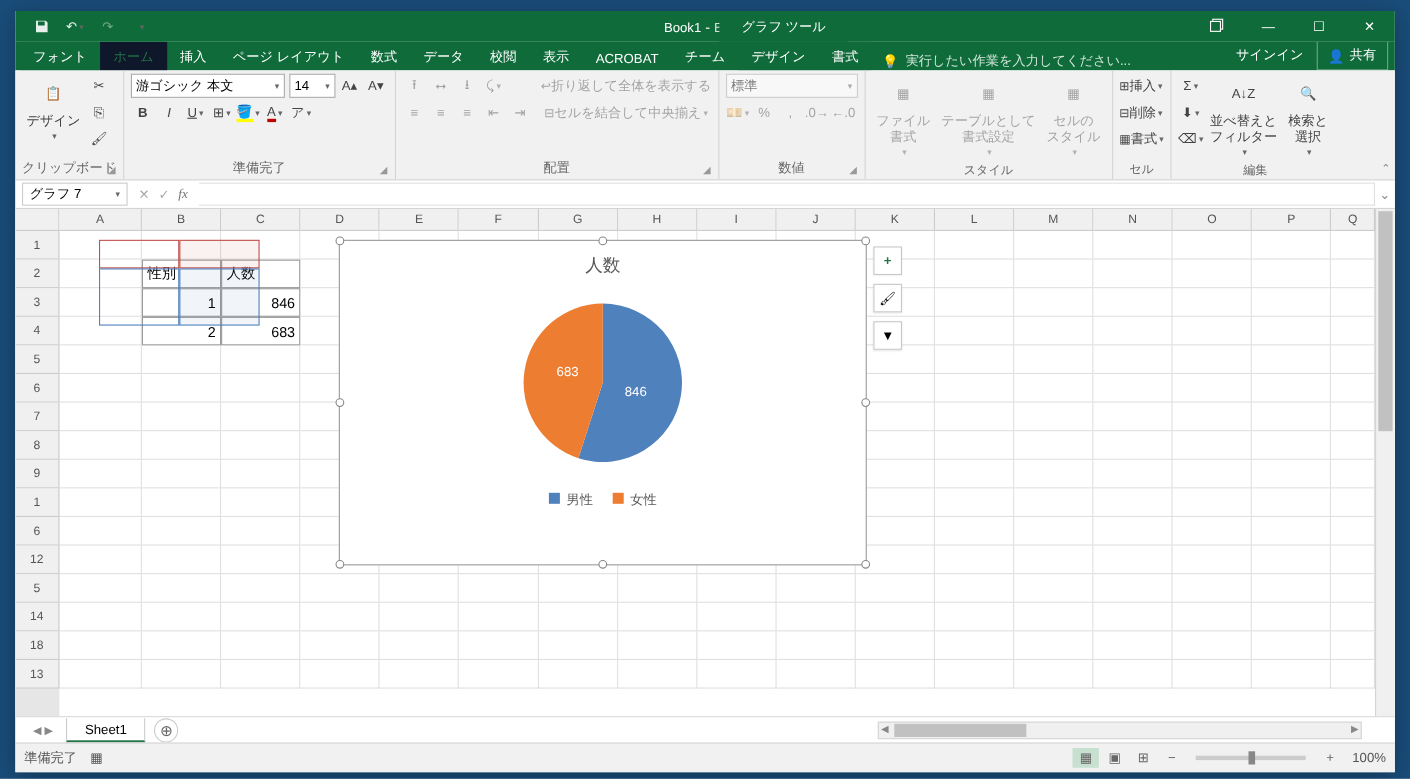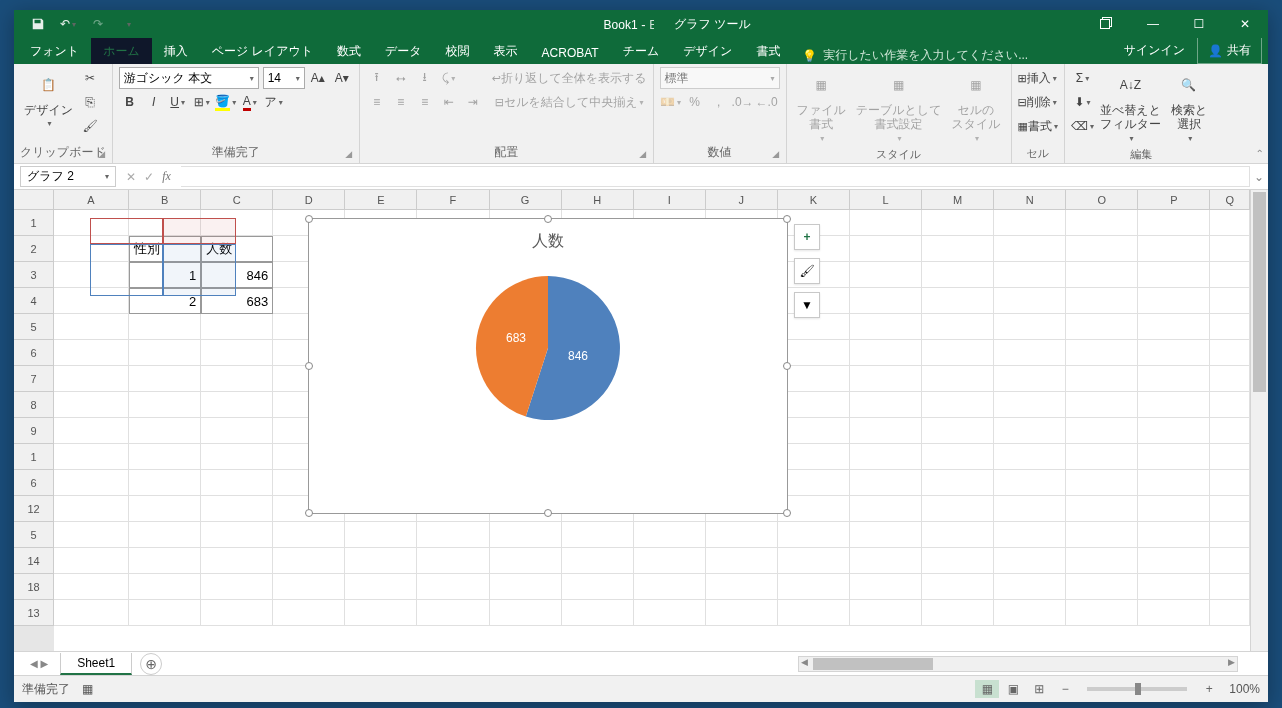--- a/index.html
+++ b/index.html
@@ -291,21 +291,21 @@
             <span class="dd">▾</span>
           </div>
       </div>
       <div class="grp-label">編集</div>
     </div>
     <div class="collapse-rib">⌃</div>
   </div>
 
   <div class="namebox-row">
     <div class="namebox">
-        <span>グラフ 2</span>
+        <span>グラフ 7</span>
         <span class="dd" style="margin-left:auto">▾</span>
       </div>
     <div class="fx-btns">
       <span>✕</span>
       <span>✓</span>
       <span class="fx-label">fx</span>
     </div>
     <div class="formula-bar"></div>
     <div style="width:18px;text-align:center;color:#888">⌄</div>
   </div>
@@ -675,20 +675,24 @@
       <div class="handle h-br"></div>
       <div class="chart-title">人数</div>
       <div class="pie-wrap">
         <svg width="160" height="160" viewBox="-80 -80 160 160">
           <path d="M 0 0 L 0 -72 A 72 72 0 1 1 -22.2 68.5 Z" fill="#4f81bd"></path>
           <path d="M 0 0 L -22.2 68.5 A 72 72 0 0 1 0 -72 Z" fill="#ed7d31"></path>
           <text x="30" y="12" fill="#fff" font-size="14" text-anchor="middle">846</text>
           <text x="-32" y="-6" fill="#fff" font-size="14" text-anchor="middle">683</text>
         </svg>
       </div>
+      <div class="legend">
+        <span><span class="sw" style="background:#4f81bd"></span><span>男性</span></span>
+        <span><span class="sw" style="background:#ed7d31"></span><span>女性</span></span>
+      </div>
     </div>
 
     <div class="chart-side">
       <div class="side-btn" style="color:#217346;font-weight:bold">+</div>
       <div class="side-btn">🖌</div>
       <div class="side-btn">▼</div>
     </div>
   </div>
 
   <div class="sheet-tabs">

